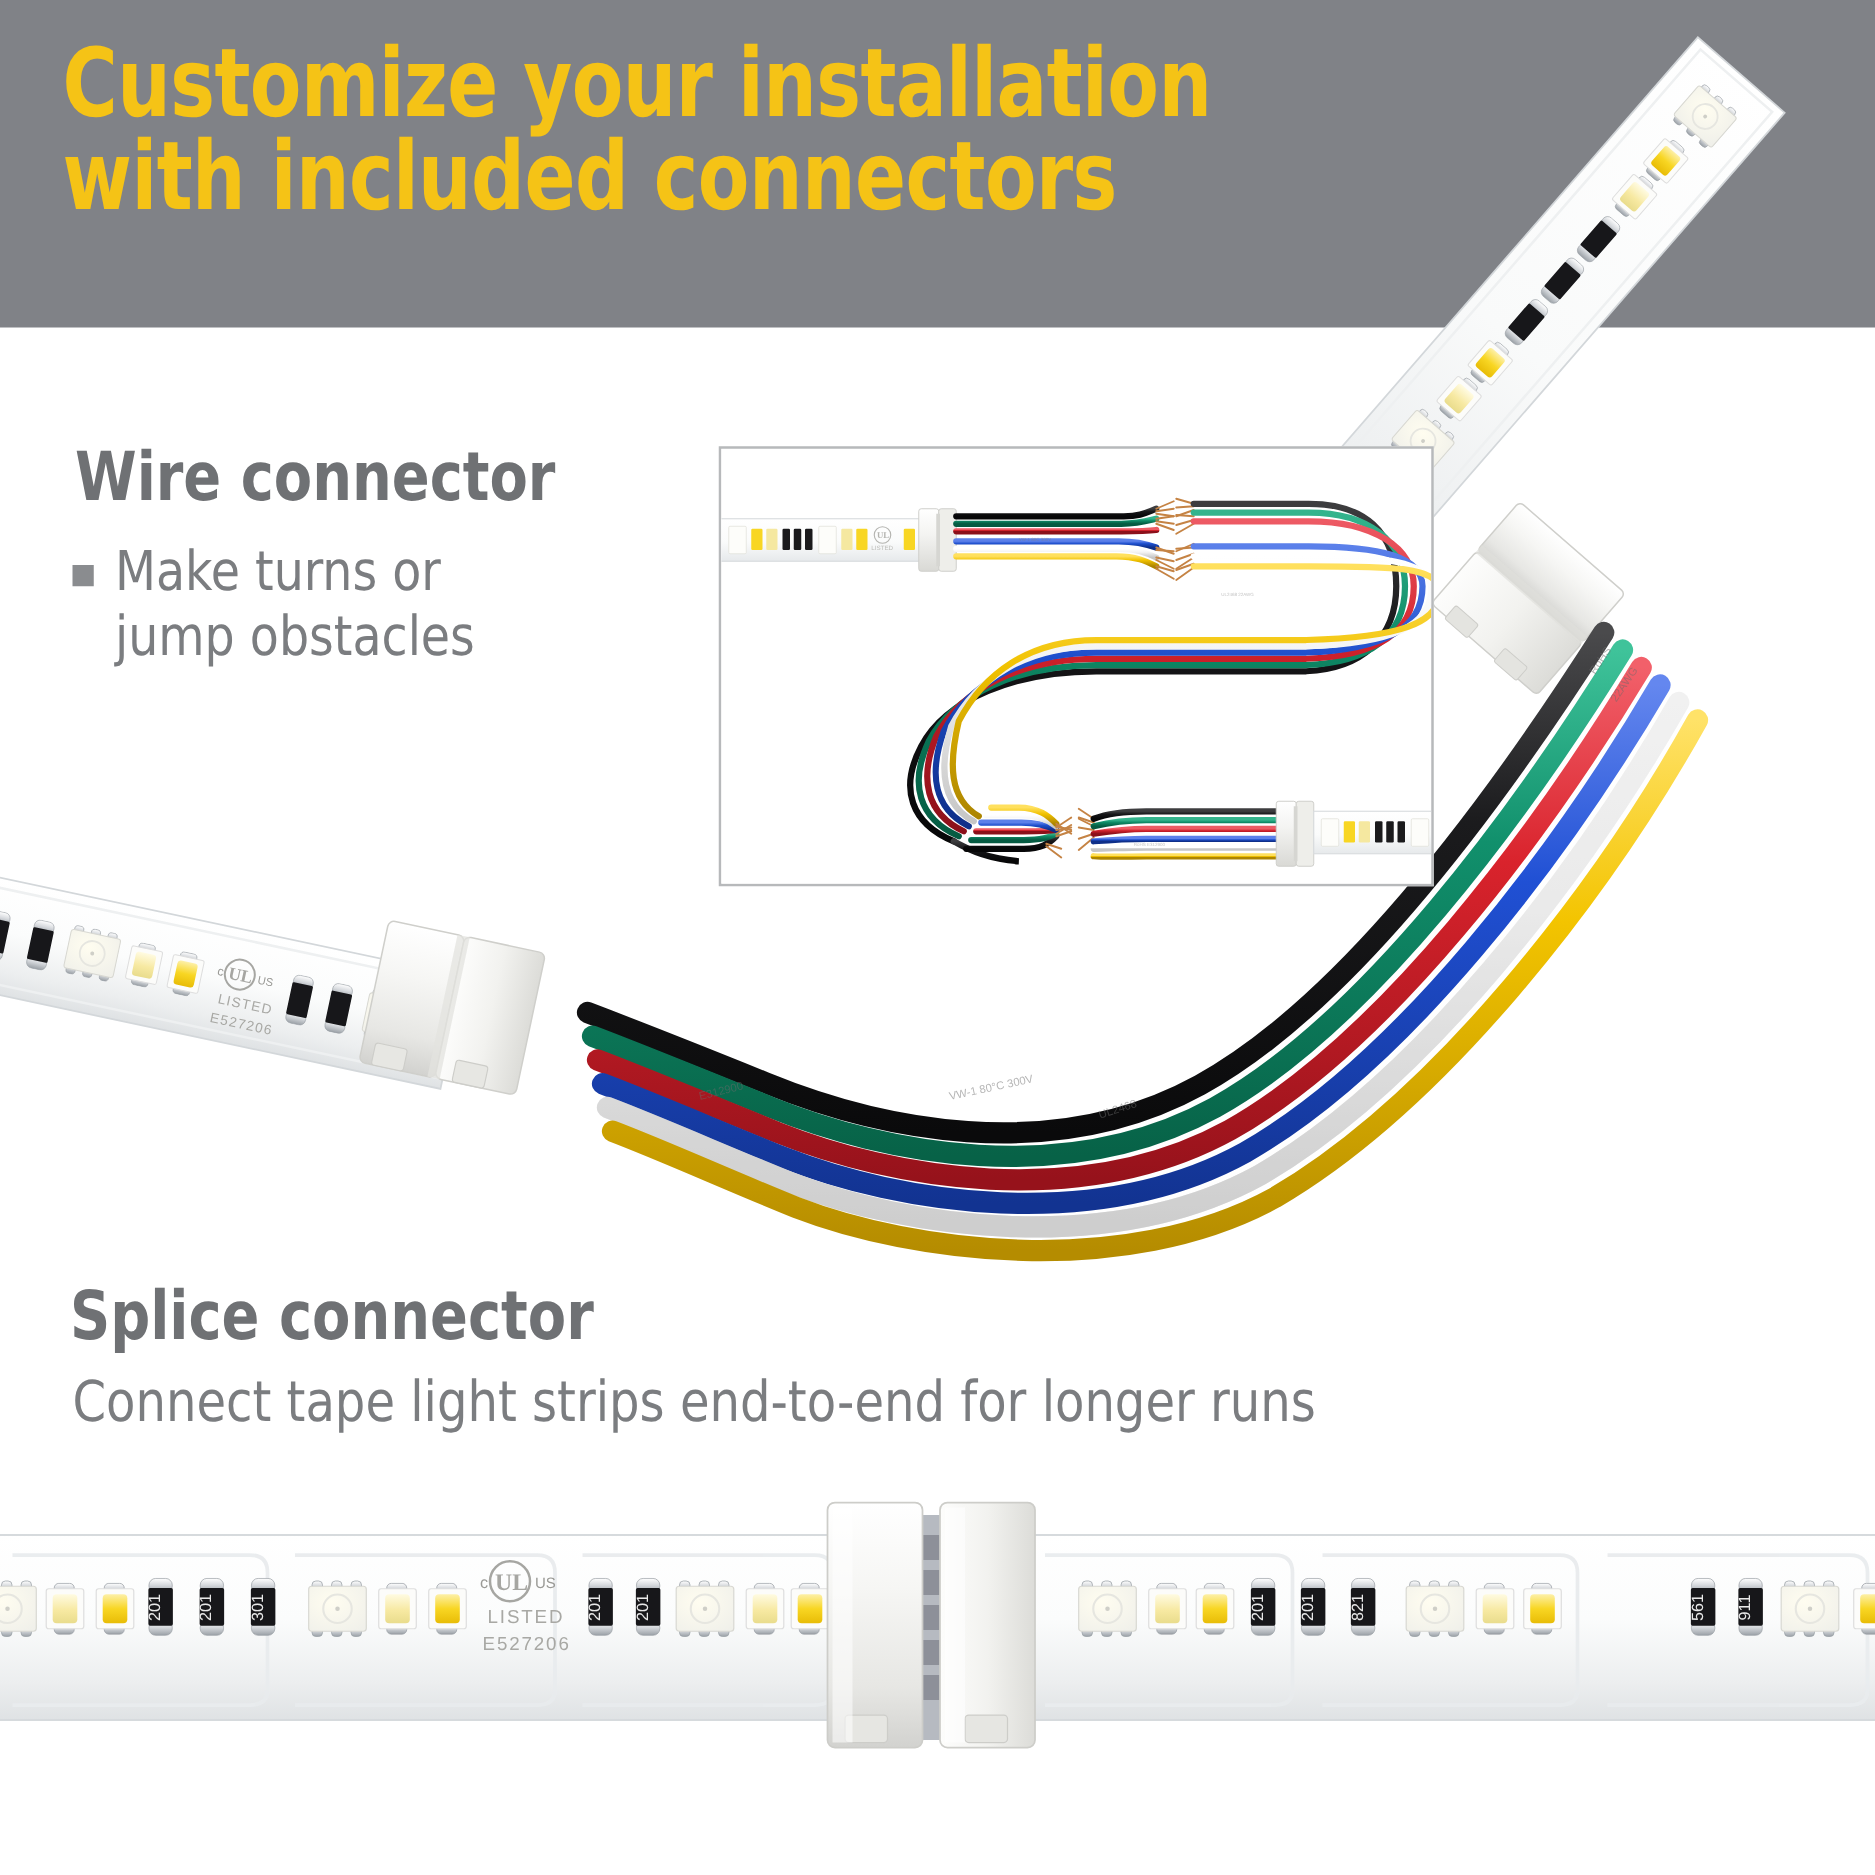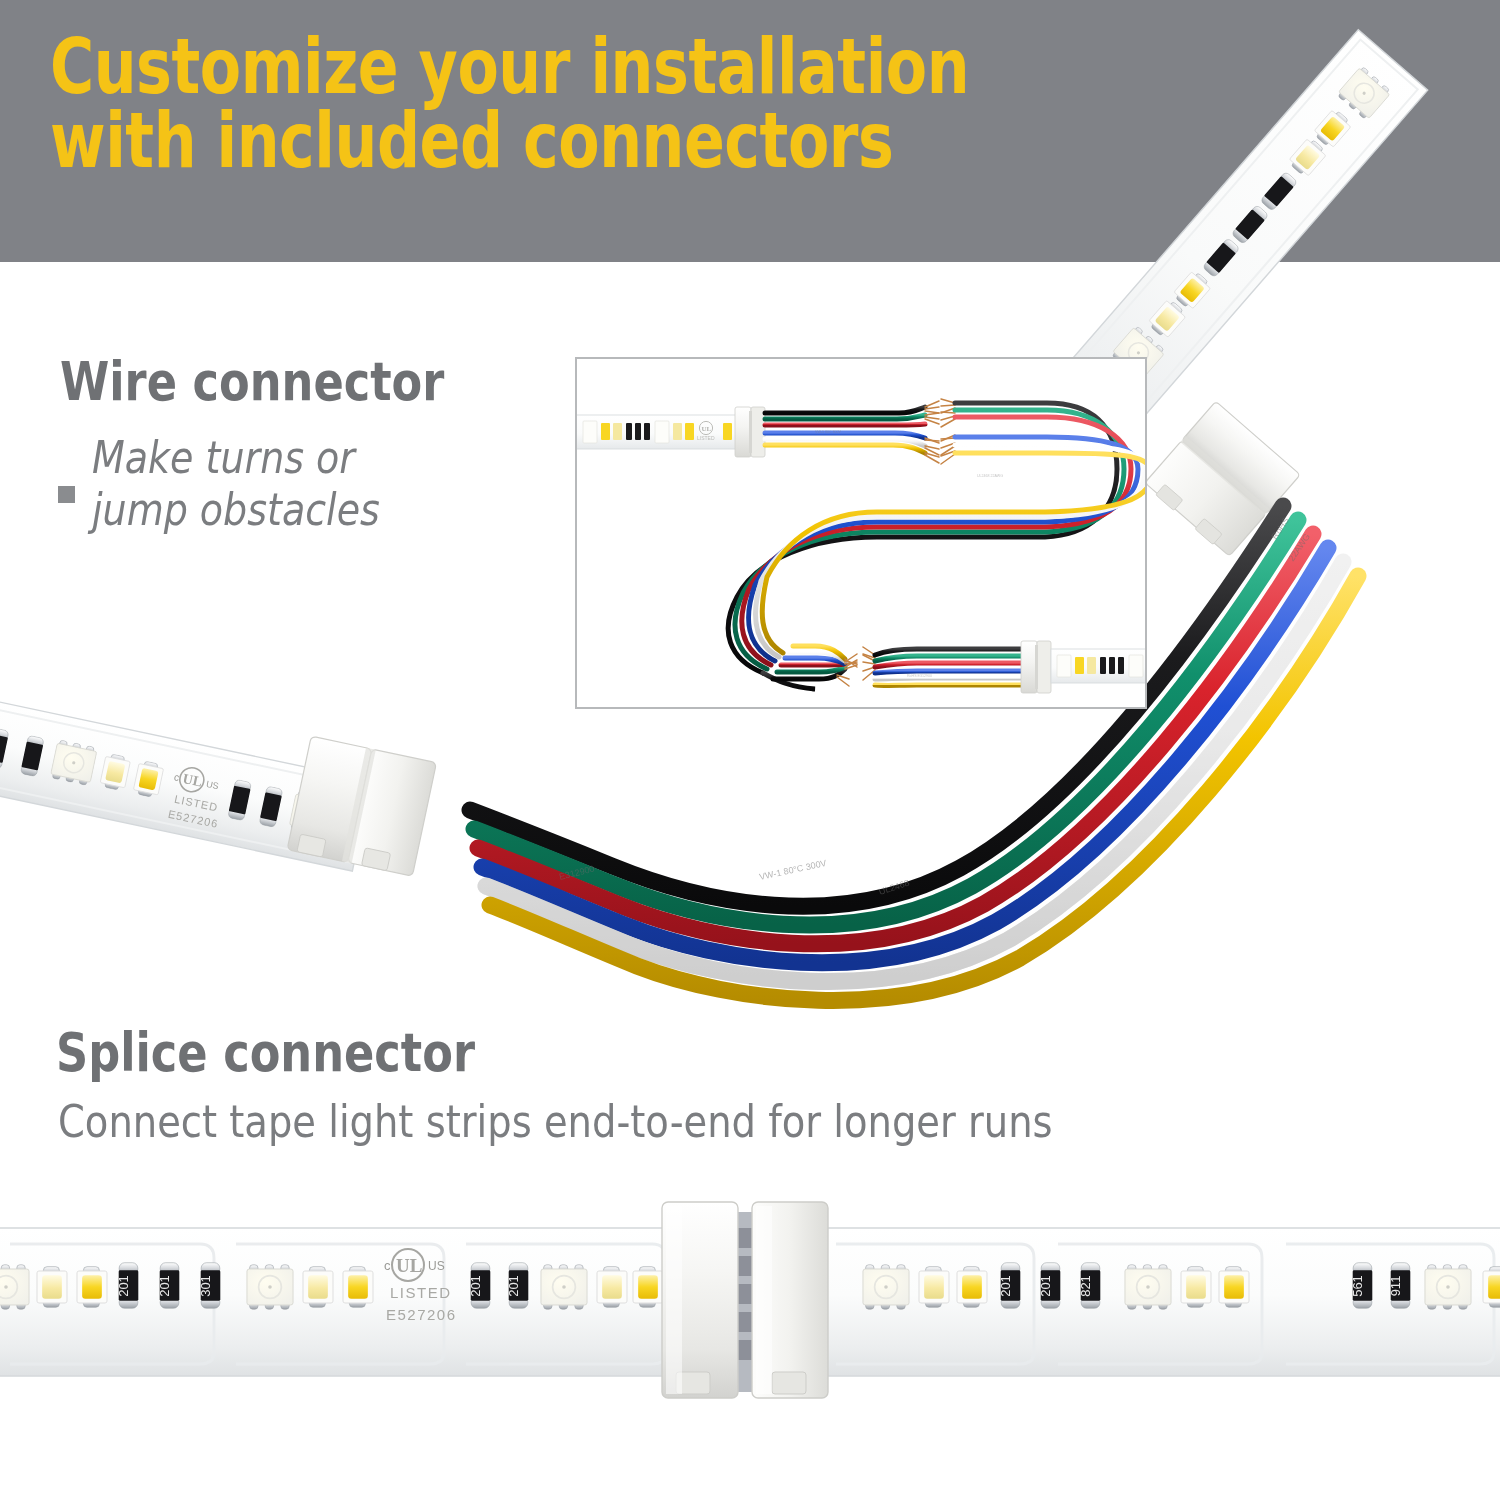--- a/index.html
+++ b/index.html
@@ -36,21 +36,21 @@
     color:#6f7174;
     font-family:"Liberation Sans Narrow","DejaVu Sans Condensed","Liberation Sans",sans-serif;
     font-weight:bold;font-size:54px;line-height:1.0;
     transform:scaleX(0.92);transform-origin:left top;
     white-space:nowrap;
   }
   #wire-heading{left:60px;top:355px;}
   #splice-heading{left:56px;top:1026px;}
 
   .bullets{position:absolute;left:58px;top:432px;width:500px;}
-  .bullet-row{display:flex;align-items:center;margin-bottom:10px;font-style:italic;}
+  .bullet-row{display:flex;align-items:flex-start;margin-bottom:10px;}
   .bullet-marker{
     width:17px;height:17px;background:#8a8c8f;flex:0 0 17px;
     margin-top:20px;margin-right:17px;
   }
   .bullet-text{
     color:#7b7d80;
     font-family:"Liberation Sans Narrow","DejaVu Sans Condensed","Liberation Sans",sans-serif;
     font-size:44px;line-height:1.19;
     transform:scaleX(0.96);transform-origin:left top;
     white-space:pre-line;

